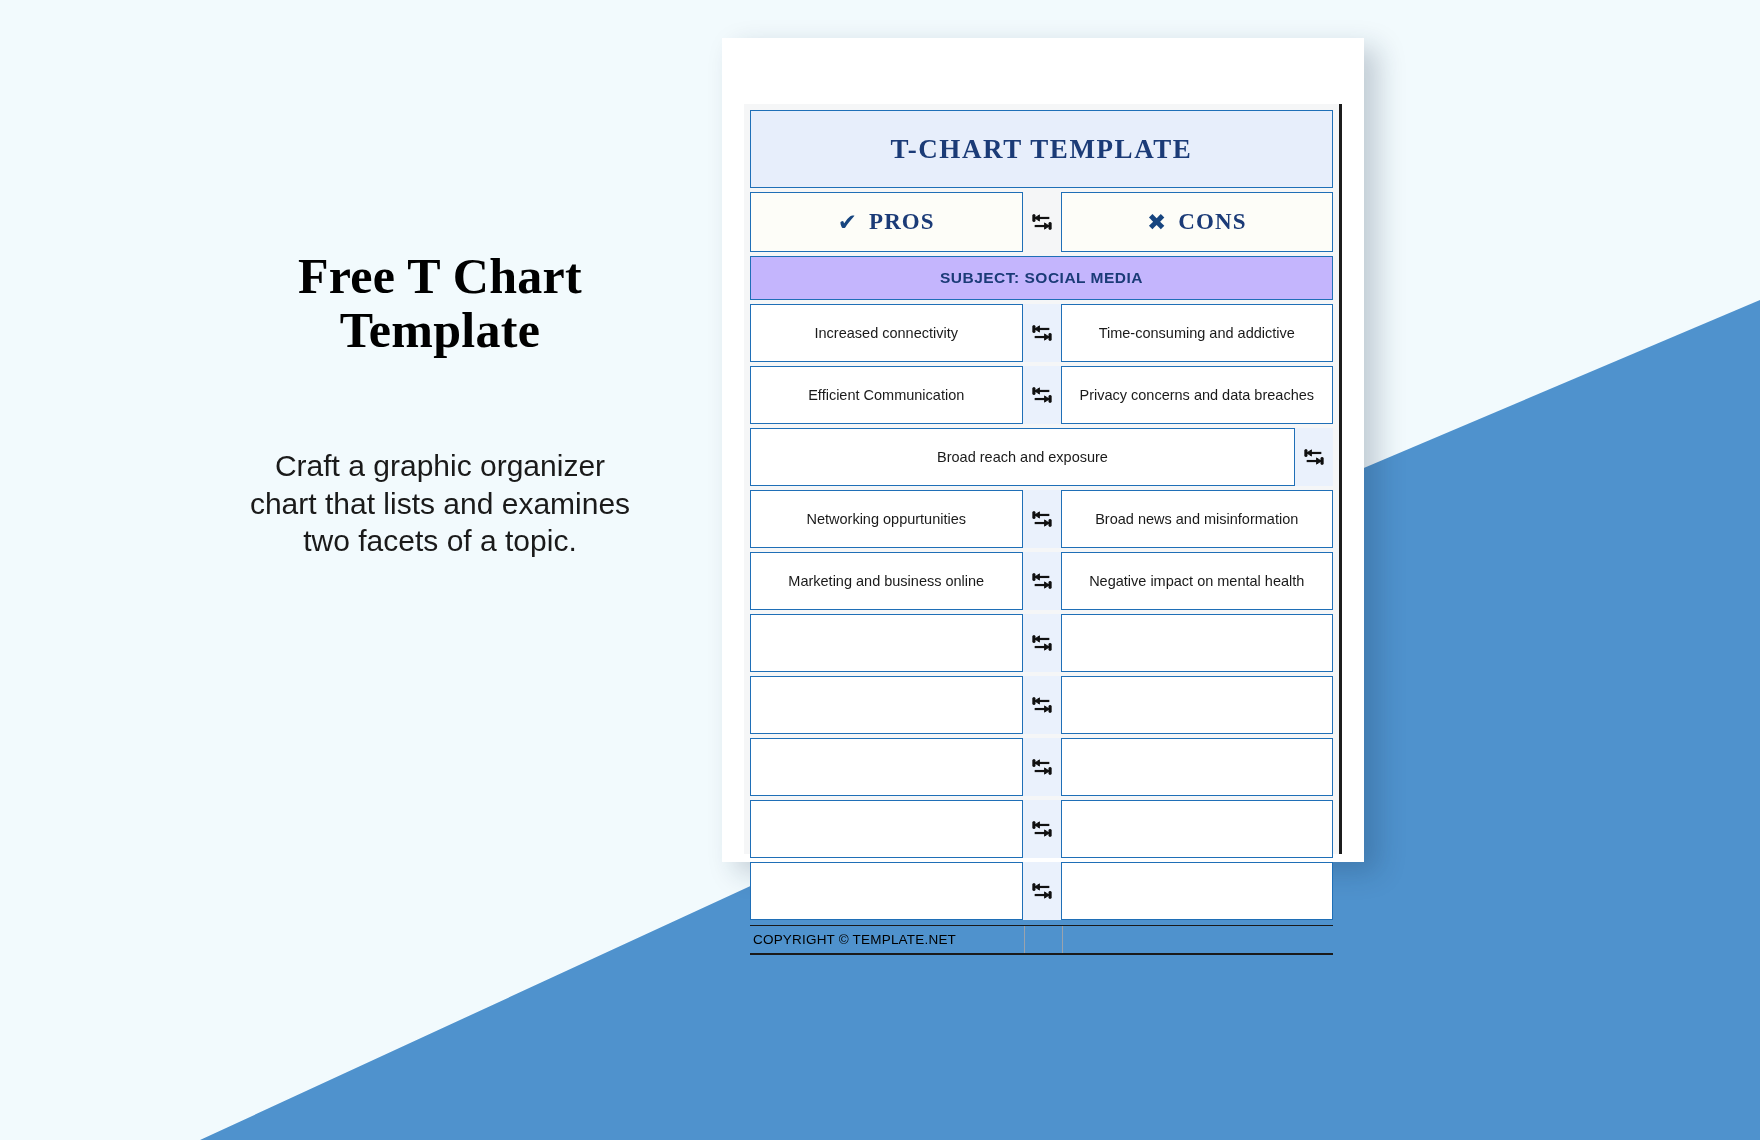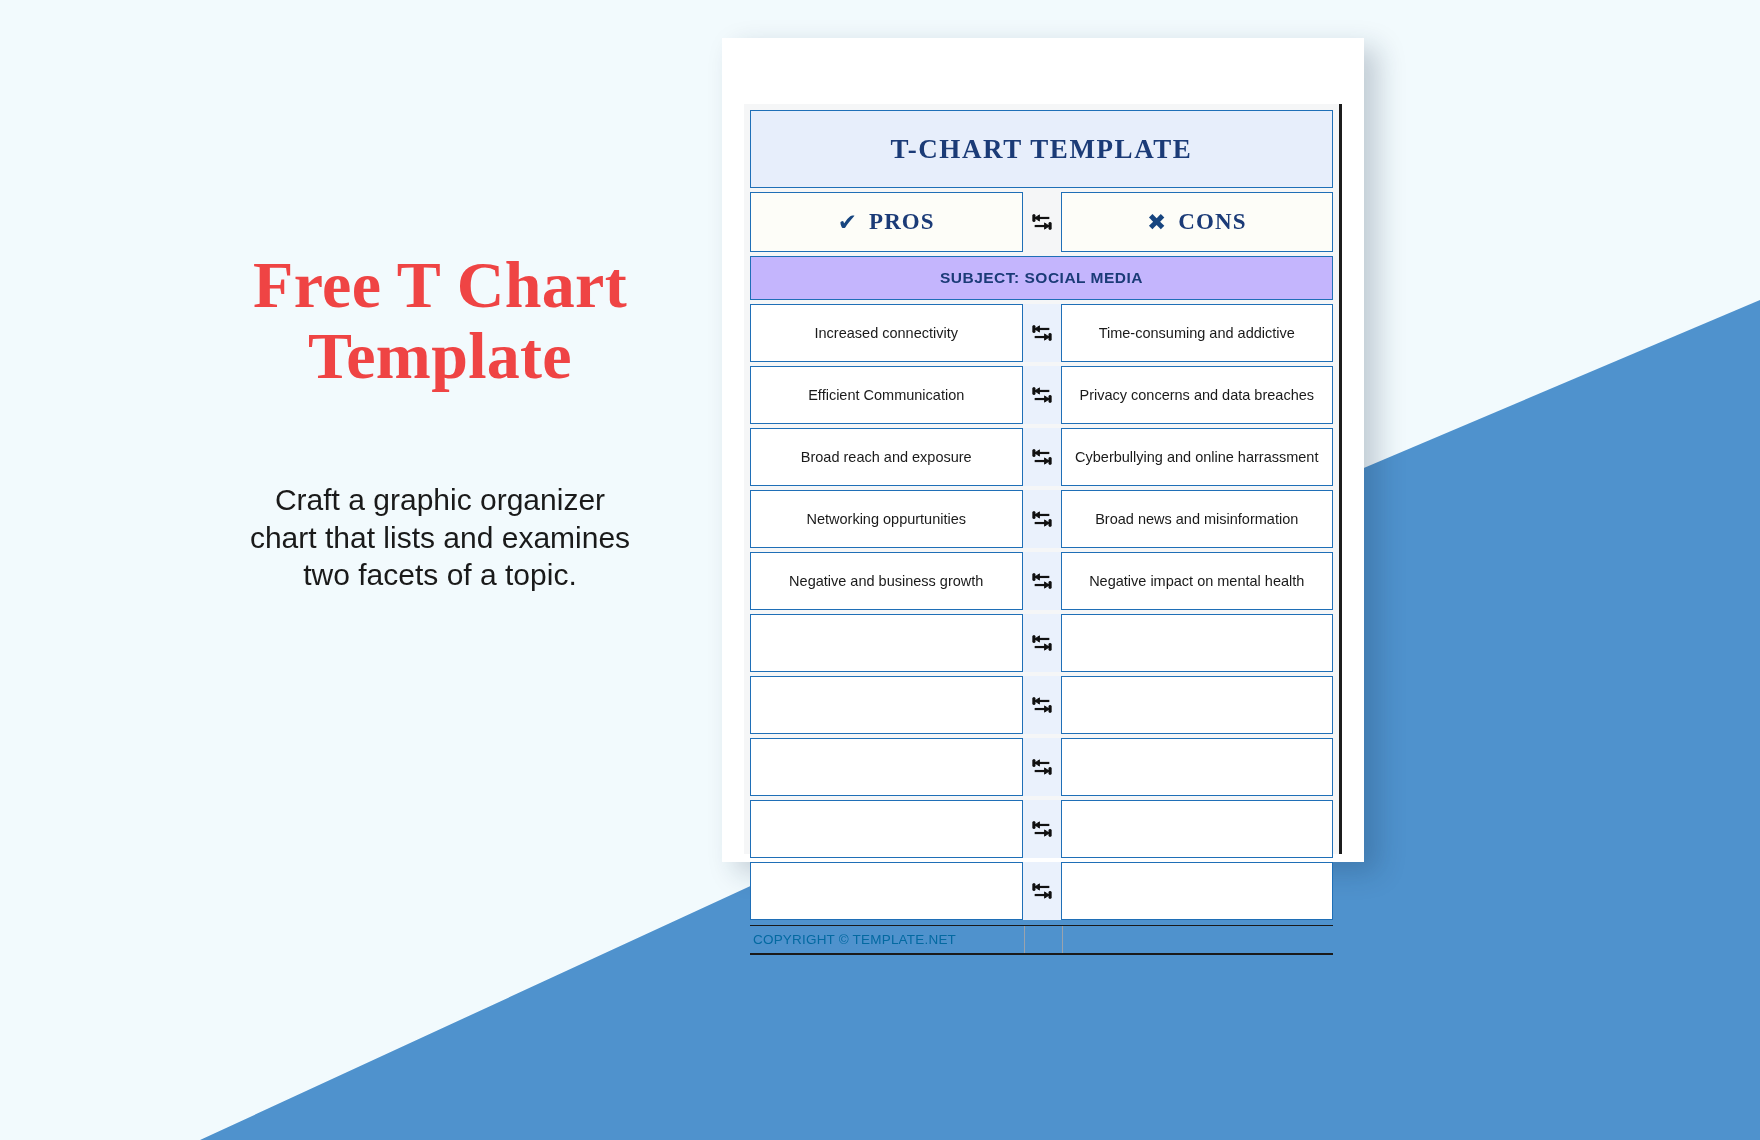--- a/index.html
+++ b/index.html
@@ -41,24 +41,24 @@
   .promo {
     position: absolute;
     left: 150px;
     top: 250px;
     width: 580px;
     text-align: center;
     z-index: 5;
   }
   .promo-title {
     font-family: "Liberation Serif", serif;
-    font-size: 66px;
+    font-size: 50px;
     line-height: 1.07;
     font-weight: 700;
-    color: #ef4444;
+    color: #000000;
     letter-spacing: 0.3px;
   }
   .promo-sub {
     margin-top: 90px;
     font-family: "Liberation Sans", sans-serif;
     font-size: 30px;
     line-height: 1.25;
     color: #1a1a1a;
     font-weight: 400;
   }
@@ -199,21 +199,21 @@
     flex: 1 1 0;
     display: flex;
     align-items: center;
     padding-left: 3px;
     border-right: 1px solid #9aa3ad;
   }
   .footer-copy {
     font-family: "Liberation Sans", sans-serif;
     font-size: 13.5px;
     font-weight: 400;
-    color: #0369a1;
+    color: #000000;
     letter-spacing: 0.2px;
   }
   .footer-mid {
     flex: 0 0 38px;
     border-right: 1px solid #9aa3ad;
   }
   .footer-right { flex: 1 1 0; }
 </style>
 </head>
 <body>
@@ -320,23 +320,20 @@
                   <g fill="#111" stroke="#111">
                     <rect x="2" y="4" width="2.4" height="7.4" rx="0.4"></rect>
                     <path d="M4 7.6 H20" stroke-width="2.4" fill="none"></path>
                     <path d="M9.2 4.2 L4.2 7.6 L9.2 11.0 Z"></path>
                     <rect x="19.6" y="12.6" width="2.4" height="7.4" rx="0.4"></rect>
                     <path d="M4 16.4 H20" stroke-width="2.4" fill="none"></path>
                     <path d="M14.8 13.0 L19.8 16.4 L14.8 19.8 Z"></path>
                   </g>
                 </svg>
               </div>
-              <div class="data-cell">
-                <span class="data-text">Cyberbullying and online harrassment</span>
-              </div>
             </div>
             <div class="data-row">
               <div class="data-cell">
                 <span class="data-text">Networking oppurtunities</span>
               </div>
               <div class="swap swap-row">
                 <svg width="22" height="22" viewBox="0 0 24 24" aria-hidden="true">
                   <g fill="#111" stroke="#111">
                     <rect x="2" y="4" width="2.4" height="7.4" rx="0.4"></rect>
                     <path d="M4 7.6 H20" stroke-width="2.4" fill="none"></path>
@@ -346,21 +343,21 @@
                     <path d="M14.8 13.0 L19.8 16.4 L14.8 19.8 Z"></path>
                   </g>
                 </svg>
               </div>
               <div class="data-cell">
                 <span class="data-text">Broad news and misinformation</span>
               </div>
             </div>
             <div class="data-row">
               <div class="data-cell">
-                <span class="data-text">Negative and business growth</span>
+                <span class="data-text">Marketing and business online</span>
               </div>
               <div class="swap swap-row">
                 <svg width="22" height="22" viewBox="0 0 24 24" aria-hidden="true">
                   <g fill="#111" stroke="#111">
                     <rect x="2" y="4" width="2.4" height="7.4" rx="0.4"></rect>
                     <path d="M4 7.6 H20" stroke-width="2.4" fill="none"></path>
                     <path d="M9.2 4.2 L4.2 7.6 L9.2 11.0 Z"></path>
                     <rect x="19.6" y="12.6" width="2.4" height="7.4" rx="0.4"></rect>
                     <path d="M4 16.4 H20" stroke-width="2.4" fill="none"></path>
                     <path d="M14.8 13.0 L19.8 16.4 L14.8 19.8 Z"></path>

